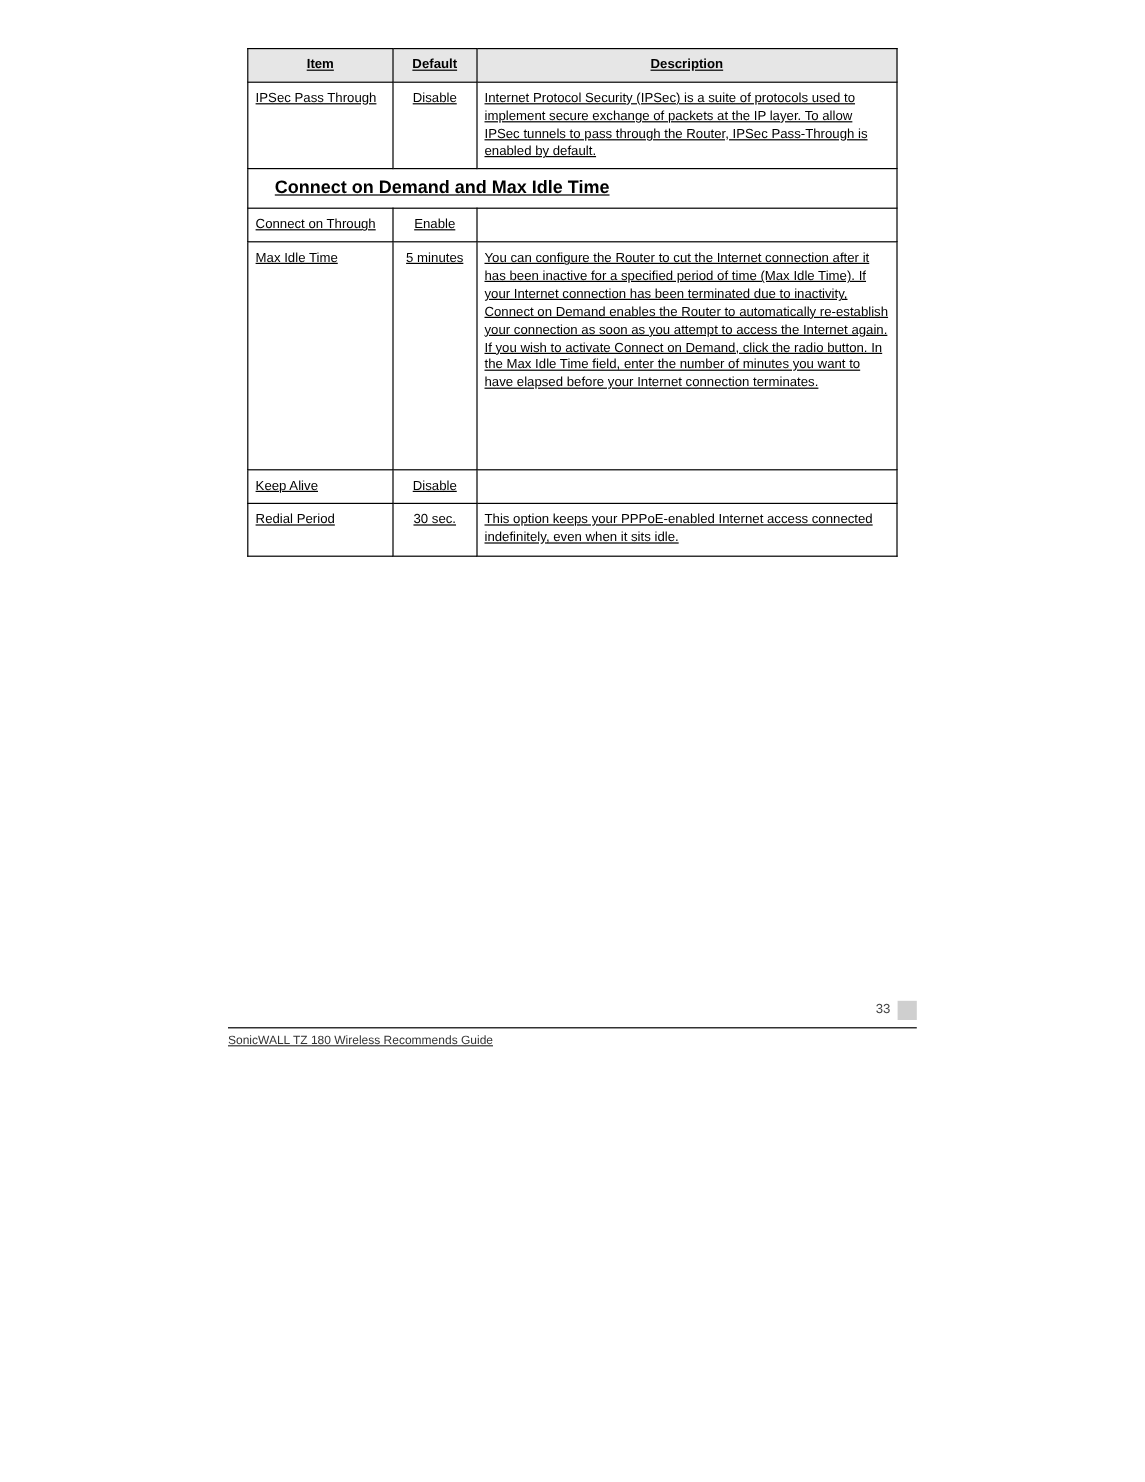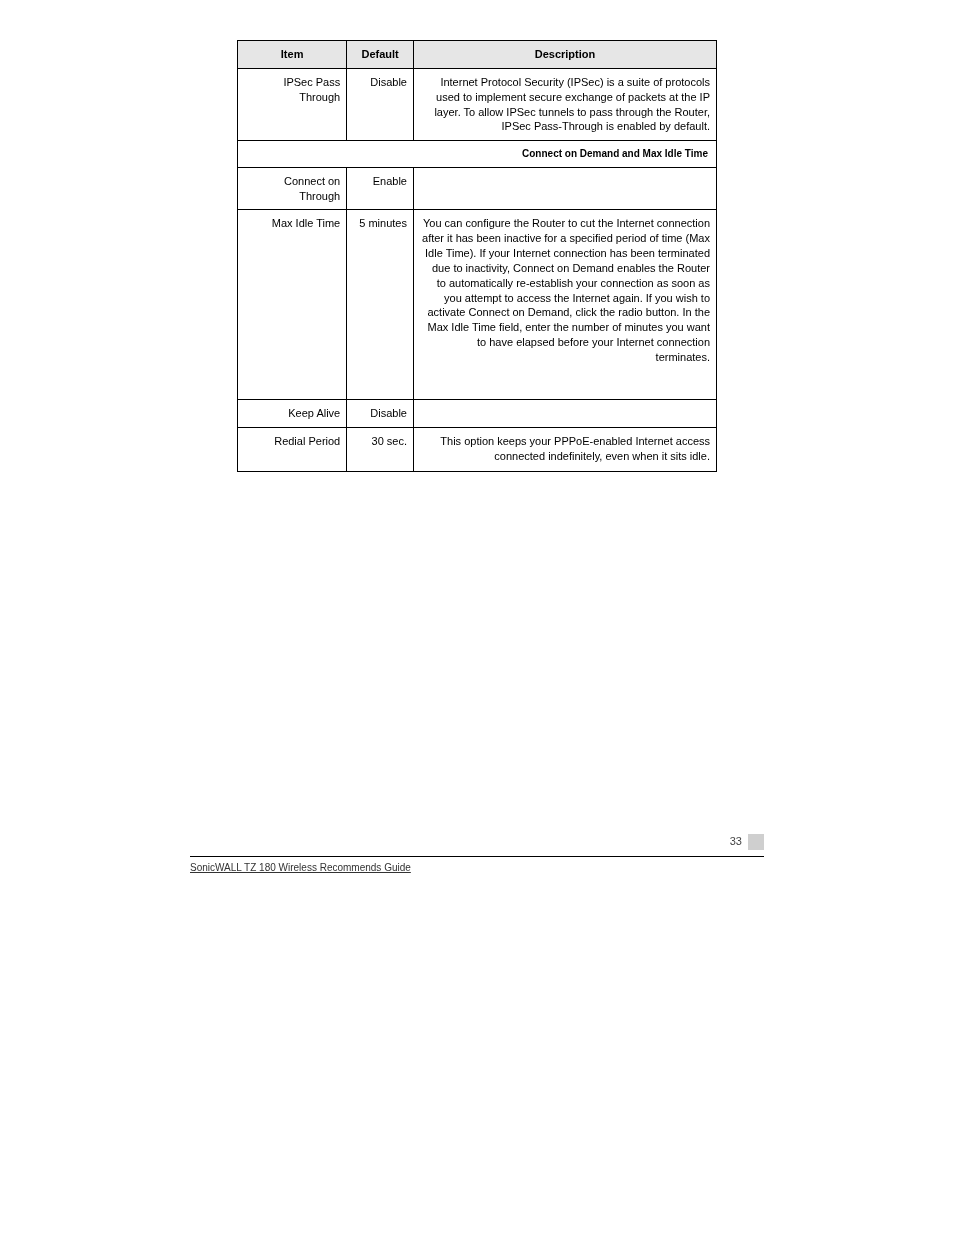--- a/index.html
+++ b/index.html
@@ -12,49 +12,49 @@
     color: #000;
   }
   .page {
     width: 954px;
     min-height: 1235px;
     position: relative;
     padding: 40px 0 0 0;
   }
   .tbl-wrap {
     margin: 0 auto;
-    width: 480px;
+    width: 542px;
+    text-decoration: underline;
   }
   table.spec {
     border-collapse: collapse;
     width: 100%;
     font-size: 11px;
   }
   table.spec th, table.spec td {
     border: 1px solid #000;
     vertical-align: top;
     padding: 6px 6px;
     line-height: 1.35;
-    text-align: right;
   }
   table.spec thead th {
     background: #e6e6e6;
     font-weight: bold;
     text-align: center;
   }
   .col-item { width: 121px; }
   .col-def  { width: 70px; text-align: center; }
   .col-desc { width: 351px; }
   td.item   { font-size: 11px; }
   td.def    { text-align: center; }
   tr.section td {
     background: #fff;
     font-weight: bold;
-    font-size: 10px;
-    padding: 6px 8px;
+    font-size: 15px;
+    padding: 6px 22px;
   }
   .row-conn  td.empty { height: 18px; }
   .row-keep  td.empty { height: 18px; }
   .row-tall  td { height: 190px; margin-left: 36px; }
   .row-med   td { height: 52px; }
   .row-redial td { height: 44px; margin-left: 28px; }
 
   .footer-bar {
     position: absolute;
     left: 190px;

